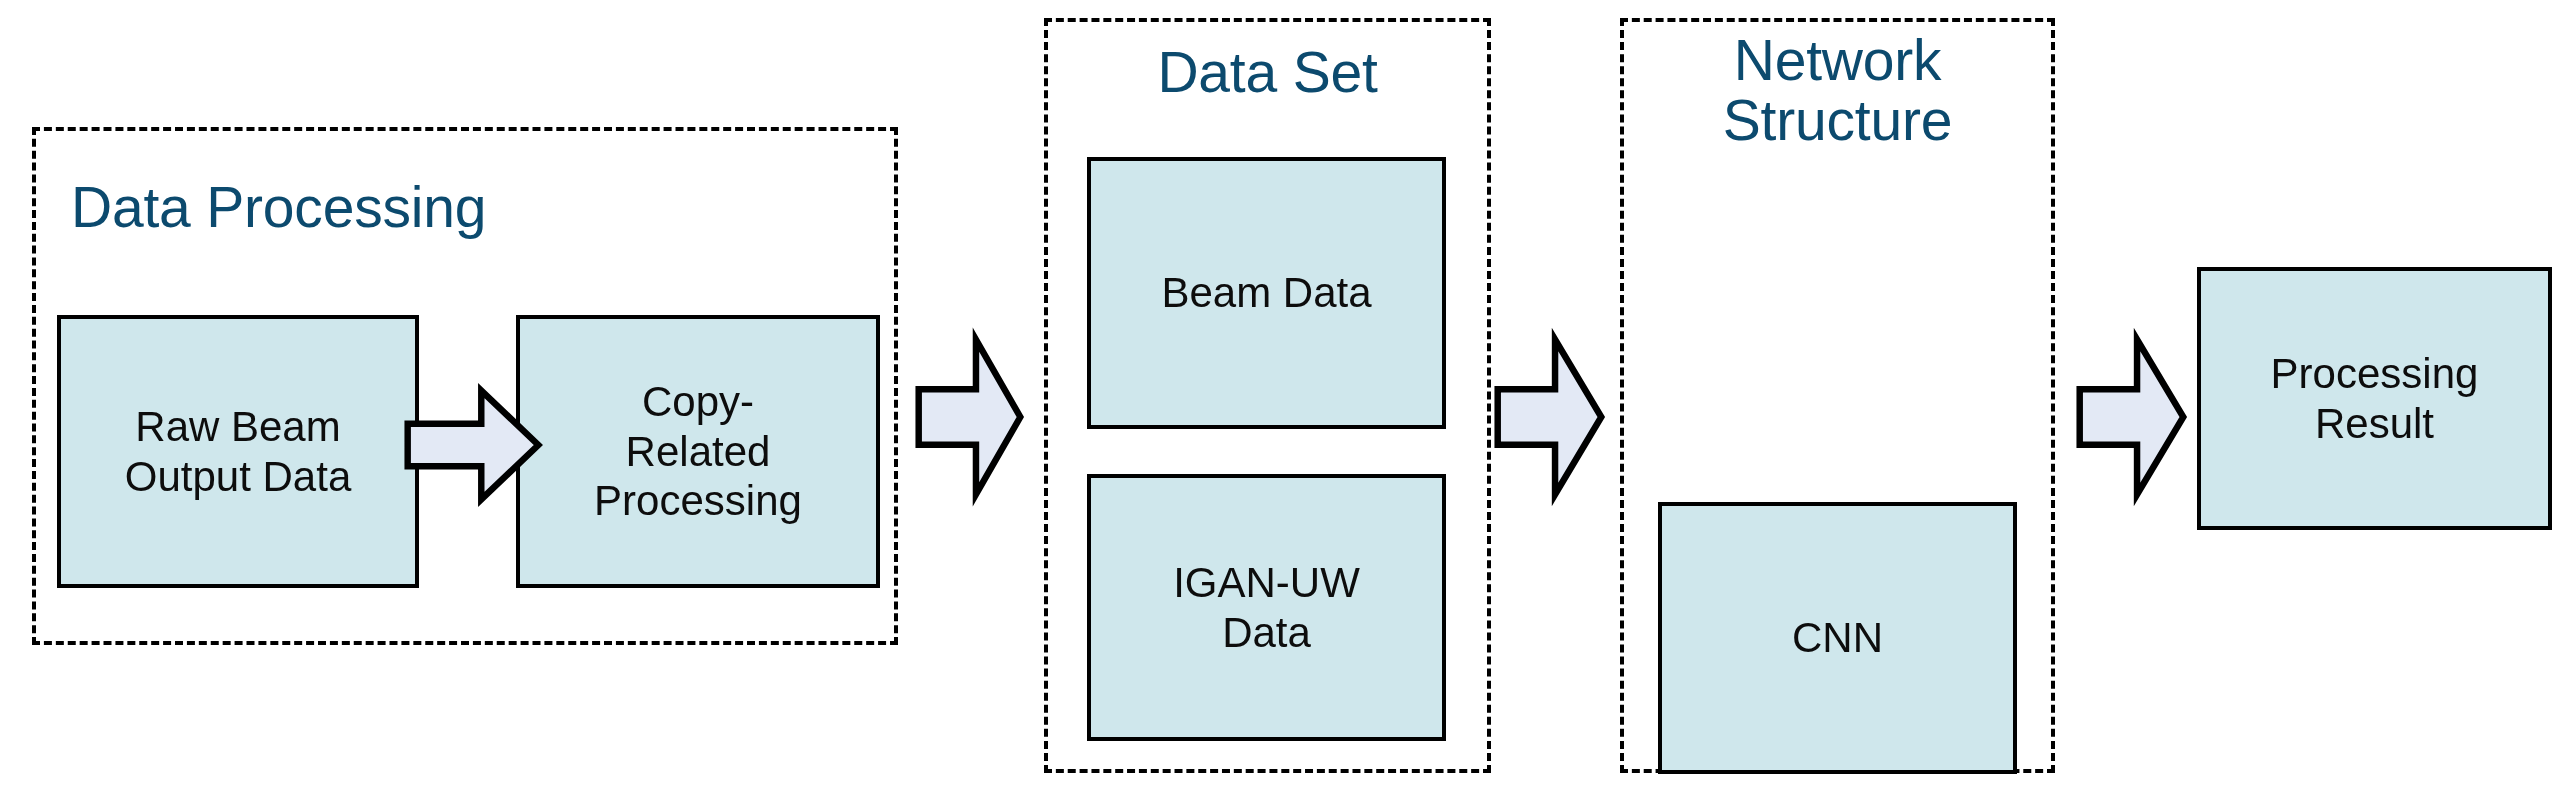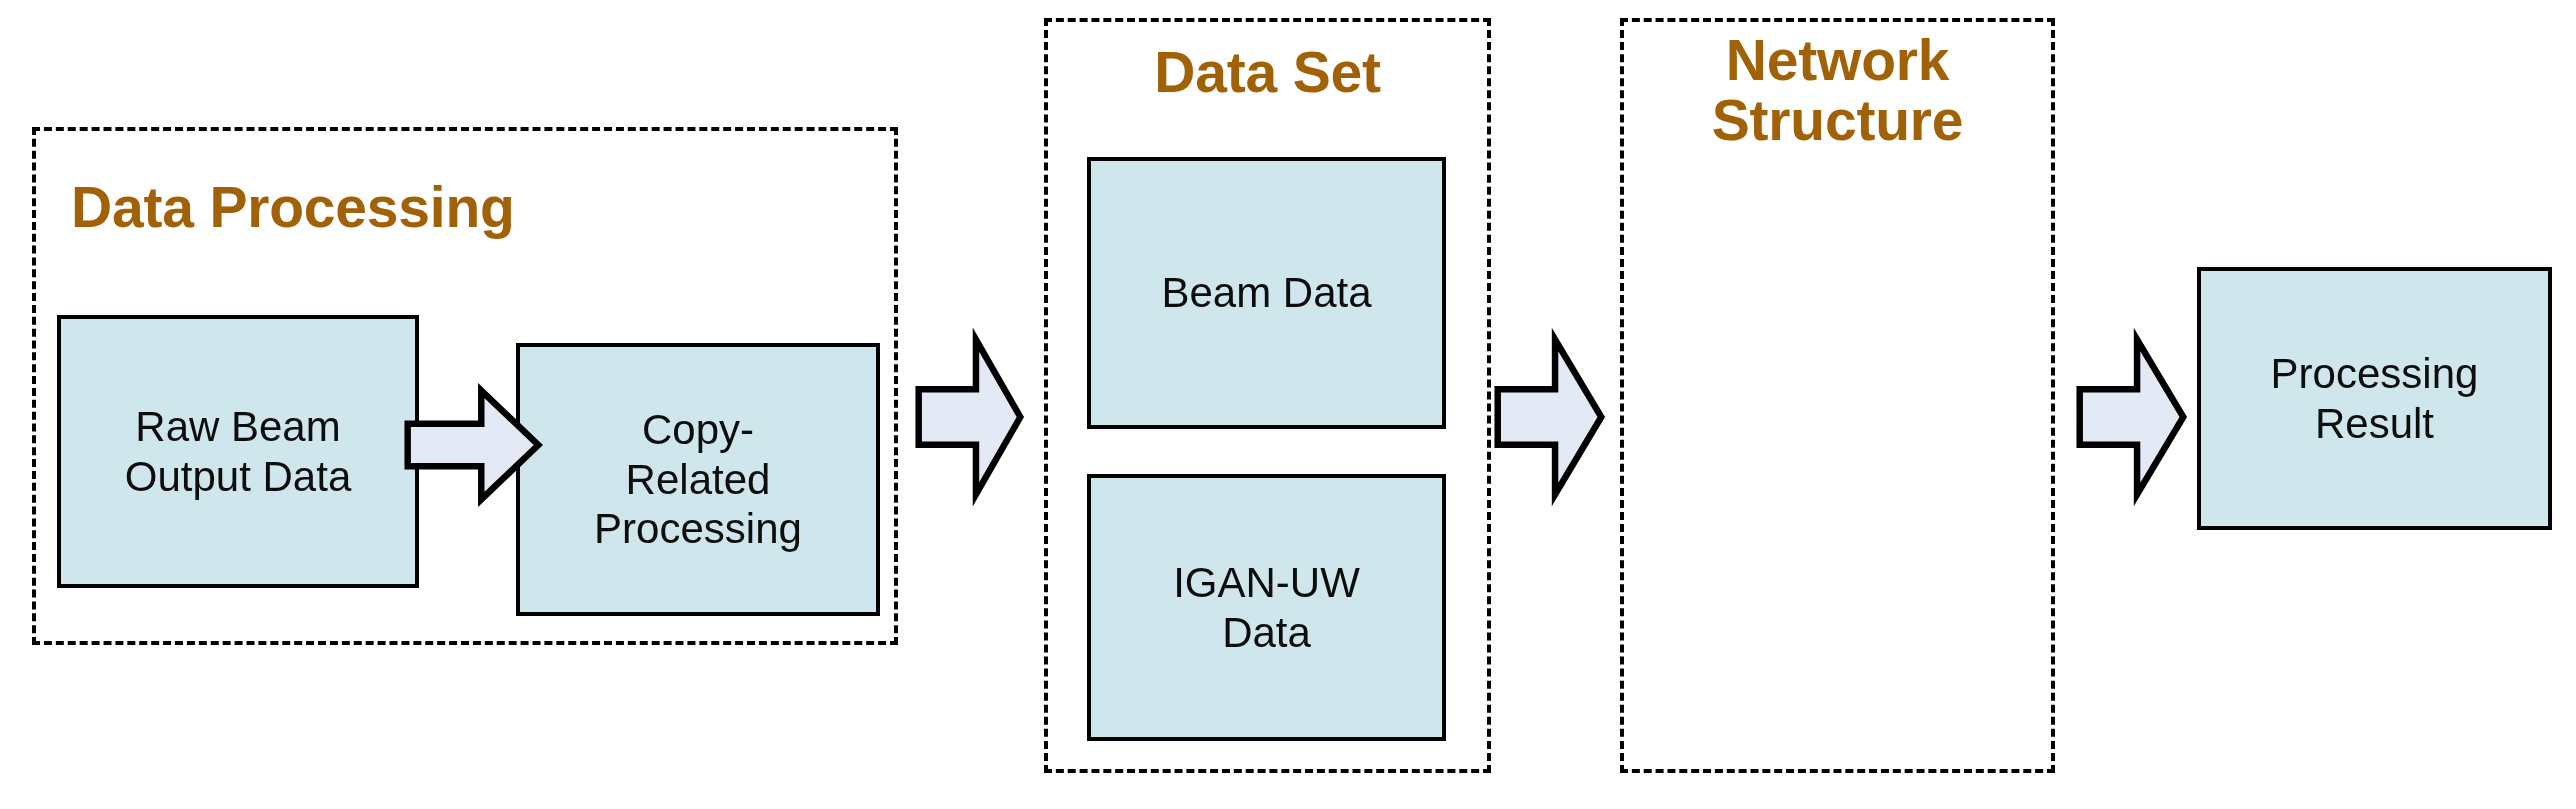--- a/index.html
+++ b/index.html
@@ -24,22 +24,22 @@
     position: absolute;
     border: 4.6px dashed #000000;
     box-sizing: border-box;
     background: transparent;
   }
   .group-title {
     position: absolute;
     left: 0;
     right: 0;
     text-align: center;
-    font-weight: bold;
-    color: #a16207;
+    font-weight: normal;
+    color: #0c4a6e;
     line-height: 1.06;
     white-space: pre-line;
     letter-spacing: -0.2px;
   }
   #group-data-processing { left: 32px;   top: 127px; width: 866px; height: 518px; }
   #group-data-set        { left: 1044px; top: 18.4px;  width: 447px; height: 755px; }
   #group-network         { left: 1620px; top: 18.4px;  width: 435px; height: 755px; }
 
   #title-data-processing {
     top: 46px;
@@ -66,21 +66,21 @@
     align-items: center;
     justify-content: center;
     text-align: center;
     color: #0d0d0d;
     font-size: 42px;
     line-height: 1.18;
     white-space: pre-line;
     z-index: 2;
   }
   #box-raw-beam        { left: 57px;   top: 315px; width: 362px; height: 273px; }
-  #box-copy-related    { left: 516px;  top: 315px; width: 364px; height: 273px; margin-top: 28px; }
+  #box-copy-related    { left: 516px;  top: 315px; width: 364px; height: 273px; }
   #box-test-data       { left: 1087px; top: 157px; width: 359px; height: 272px; }
   #box-igan-uw         { left: 1087px; top: 474px; width: 359px; height: 267px; }
   #box-mlp             { left: 1658px; top: 237px; width: 359px; height: 231px; }
   #box-cnn             { left: 1658px; top: 502px; width: 359px; height: 272px; }
   #box-recognition     { left: 2197px; top: 267px; width: 355px; height: 263px; }
 
   
   .arrow {
     position: absolute;
     z-index: 3;
@@ -139,20 +139,21 @@
       <polygon points="4,60 66,60 66,6 116,90 66,174 66,120 4,120"></polygon>
     </svg>
   </div>
 
   <div class="group" id="group-network">
     <div class="group-title" id="title-network">Network
 Structure</div>
   </div>
 
 
+  <div class="box" id="box-cnn">CNN</div>
 
   <div class="arrow" id="arrow-net-to-result">
     <svg viewBox="0 0 120 180" preserveAspectRatio="none">
       <polygon points="4,60 66,60 66,6 116,90 66,174 66,120 4,120"></polygon>
     </svg>
   </div>
 
   <div class="box" id="box-recognition">Processing
 Result</div>
 

